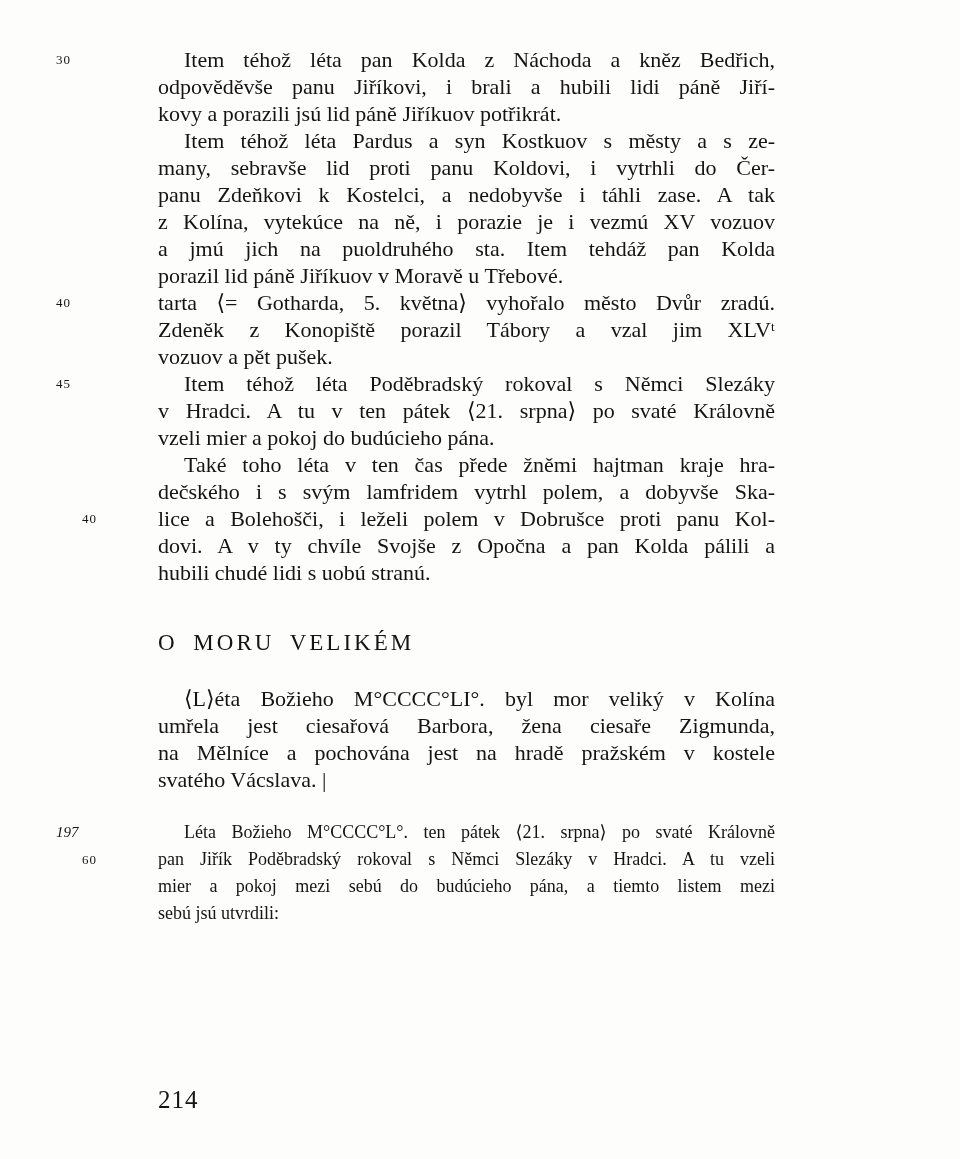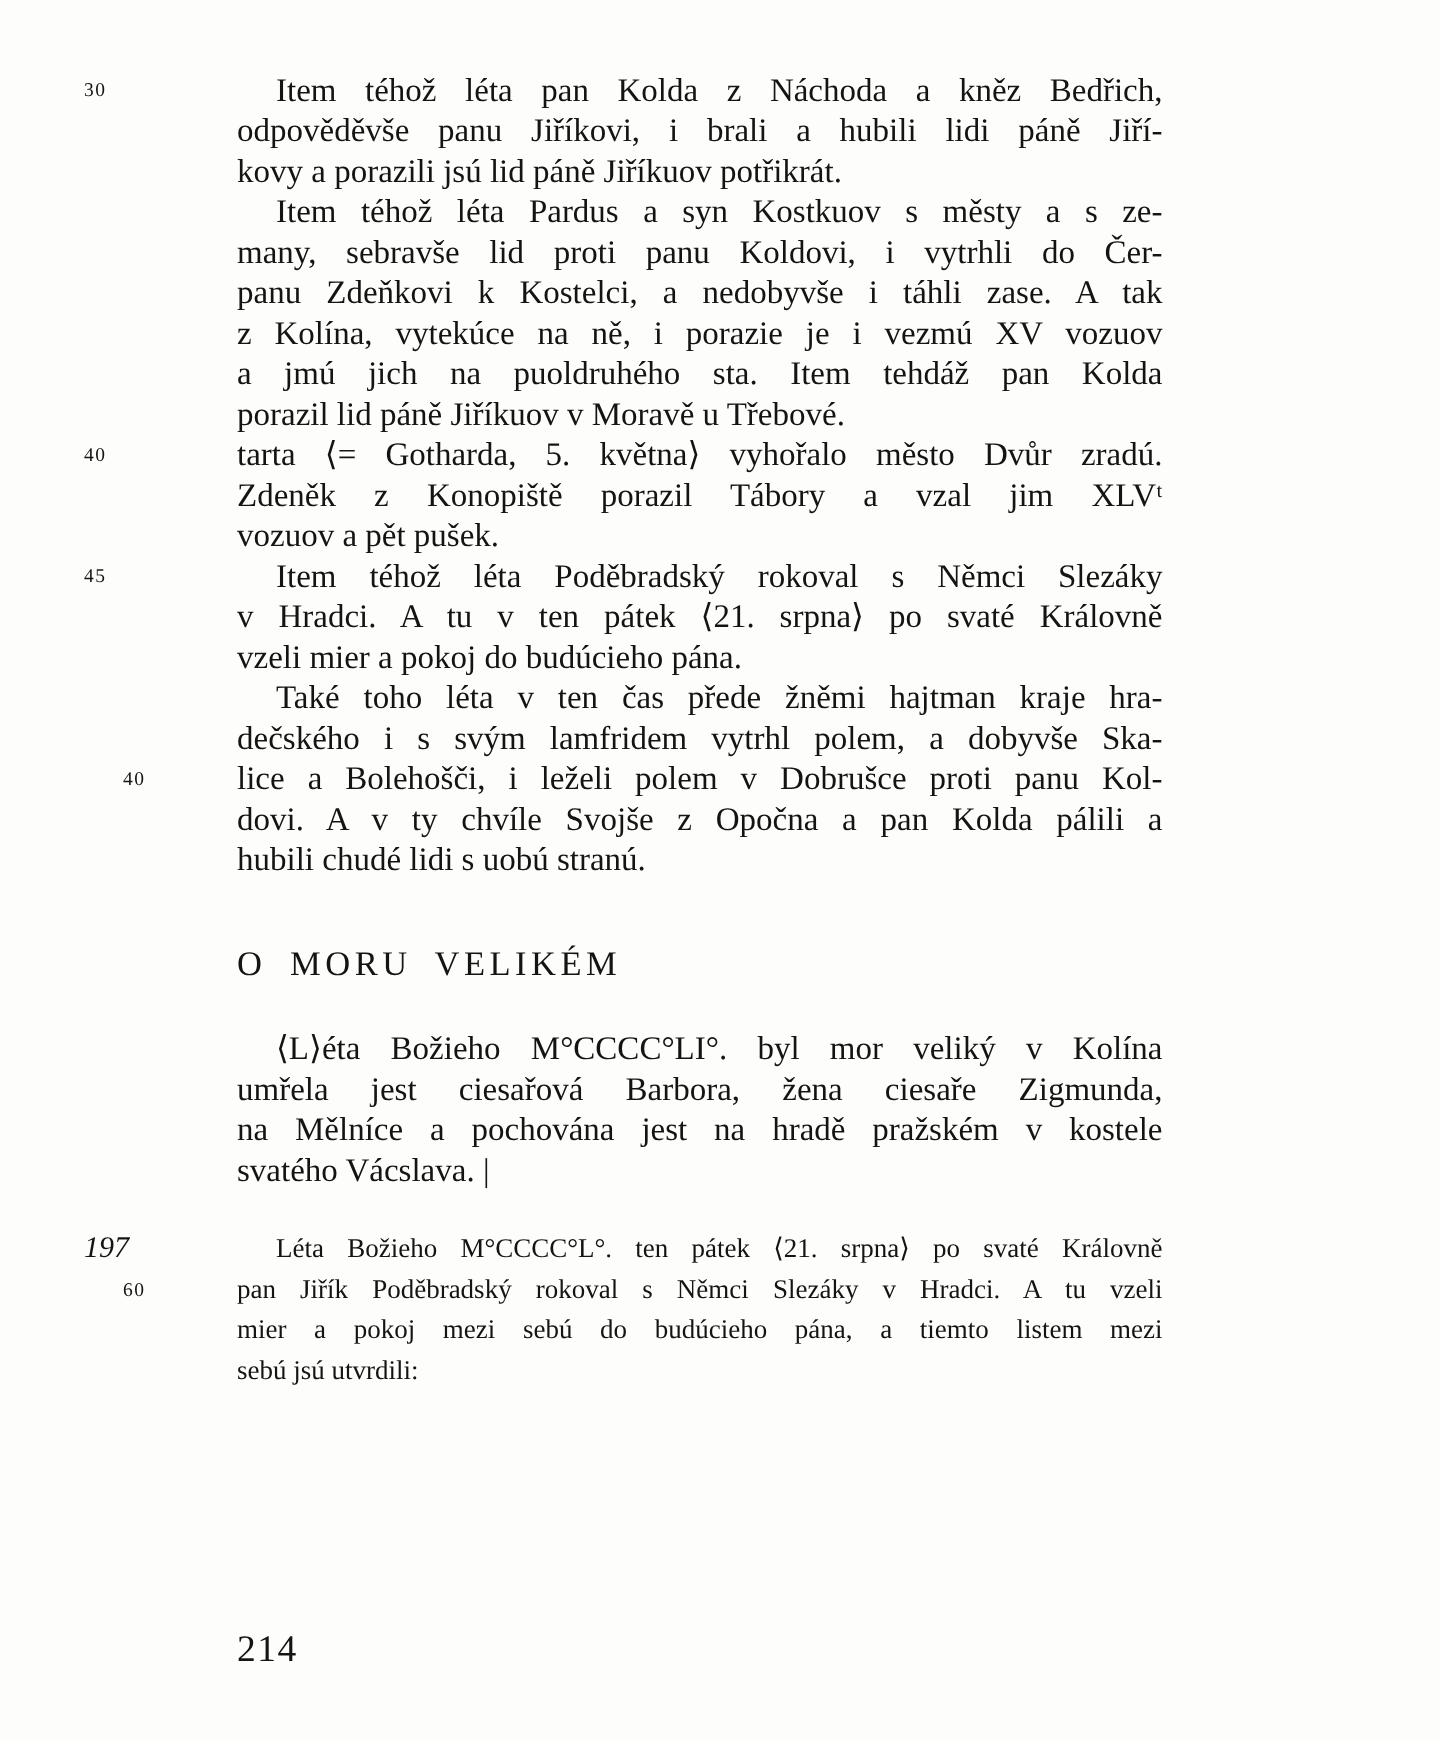--- a/index.html
+++ b/index.html
@@ -44,21 +44,21 @@
     width: 64px;
     text-align: right;
     font-size: 13px;
     letter-spacing: 1px;
     line-height: 27px;
     font-style: normal;
   }
   .line.indent .num { left: -102px; }
   .num.italic {
     font-style: italic;
-    font-size: 20px;
+    font-size: 15px;
     letter-spacing: 0;
     left: -131px;
   }
   .heading {
     margin-top: 45px;
     line-height: 24px;
     font-size: 23px;
     letter-spacing: 3px;
     word-spacing: 7px;
     text-align: left;

